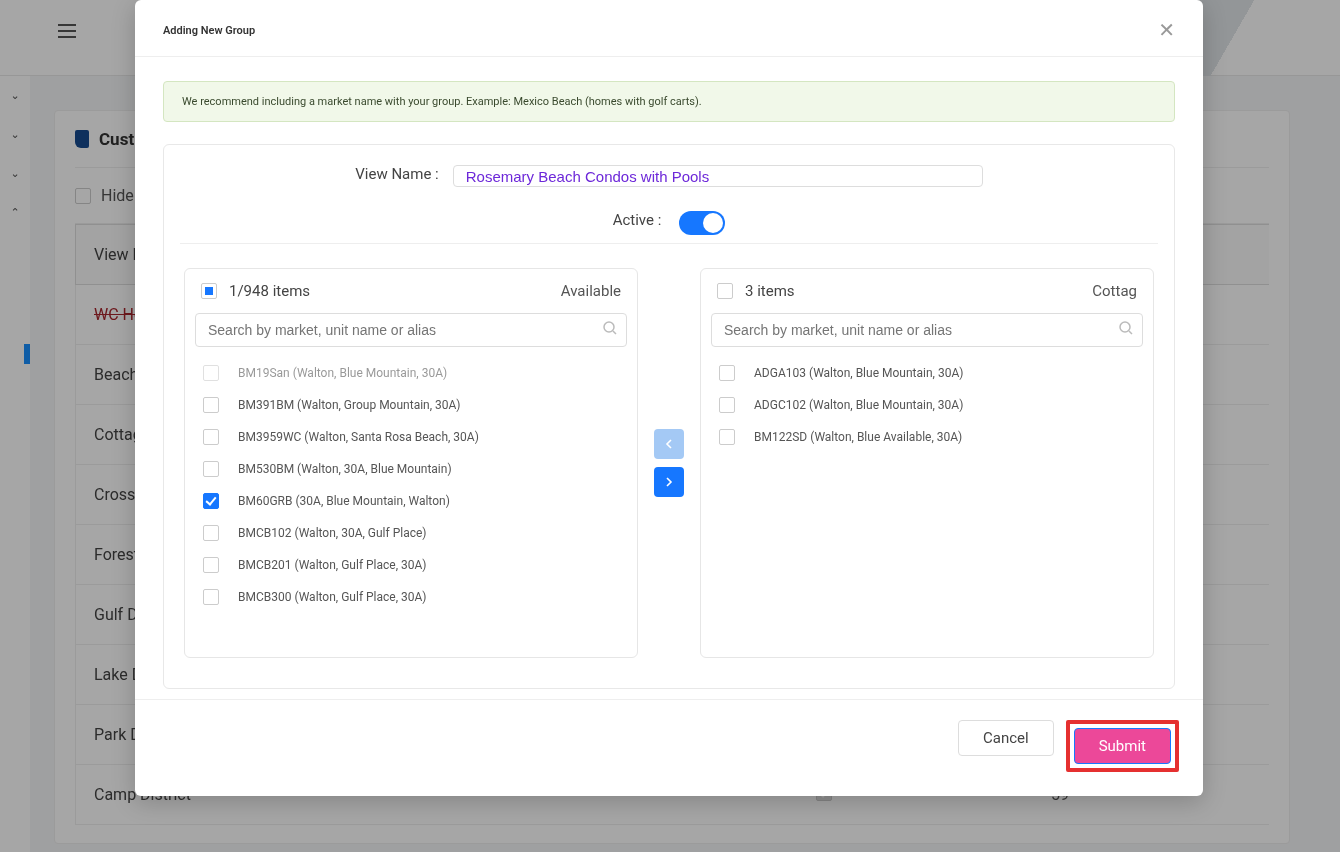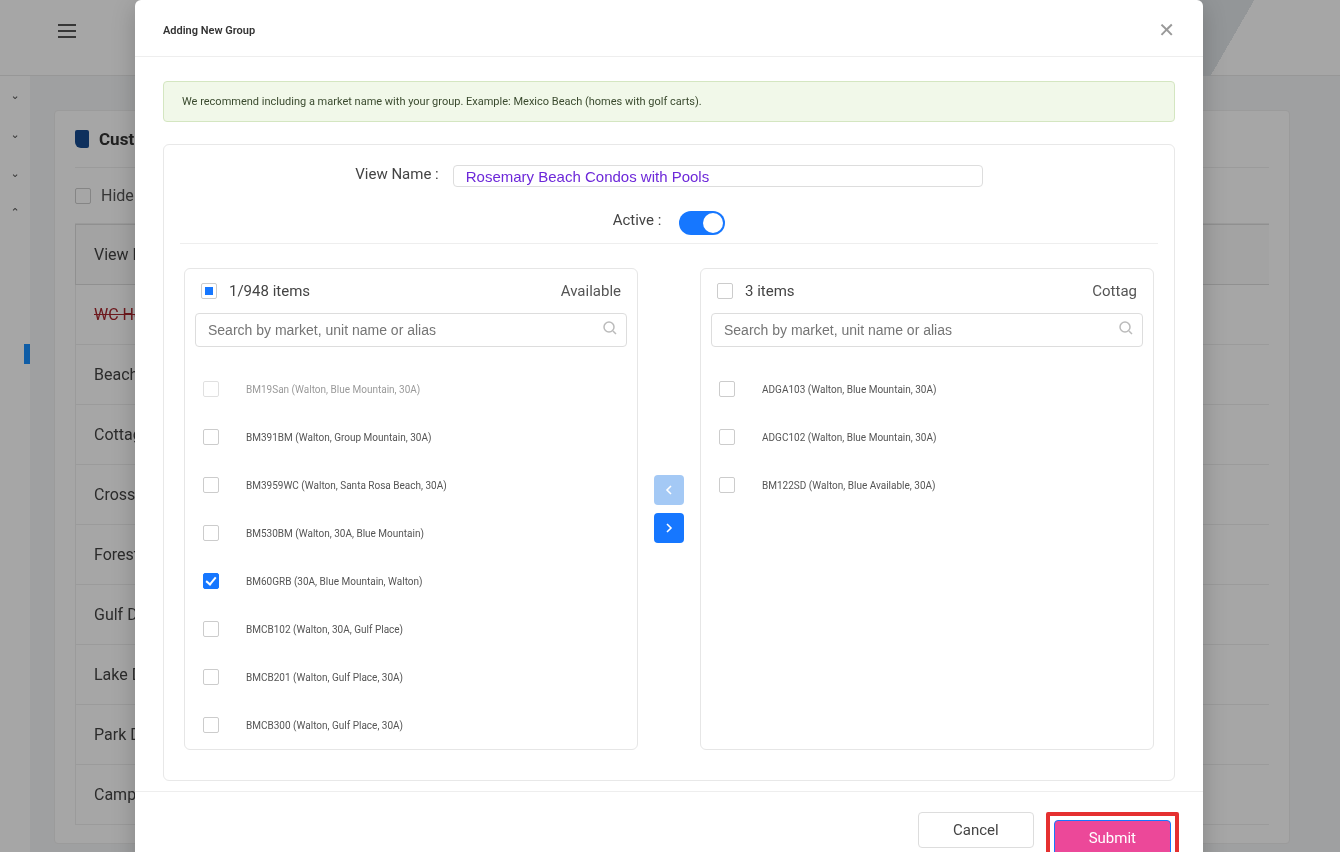--- a/index.html
+++ b/index.html
@@ -47,32 +47,32 @@
   .tr-count { display:flex; align-items:center; gap:12px; color:#444; font-size:15px; }
   .tr-status { color:#555; font-size:15px; }
   .chk { width:16px; height:16px; border:1px solid #ccc; border-radius:2px; display:inline-block; position:relative; flex-shrink:0; }
   .chk.partial::after { content:""; position:absolute; inset:3px; background:#1677ff; }
   .chk.checked { background:#1677ff; border-color:#1677ff; }
   .chk.checked::after { content:""; position:absolute; left:4px; top:1px; width:4px; height:8px; border:solid #fff; border-width:0 2px 2px 0; transform:rotate(40deg); }
   .search-wrap { margin:0 10px 8px; position:relative; }
   .search { width:100%; height:34px; border:1px solid #ddd; border-radius:4px; padding:0 30px 0 12px; font-size:14px; color:#333; }
   .search-icon { position:absolute; right:10px; top:8px; color:#bbb; }
   .tr-list { flex:1; overflow:auto; padding:2px 10px 8px 16px; }
-  .tr-item { display:flex; align-items:center; gap:27px; padding:8px 2px; color:#555; font-size:10px;margin-top:16px; }
+  .tr-item { display:flex; align-items:center; gap:19px; padding:8px 2px; color:#555; font-size:12px; }
   .tr-item.cut { opacity:0.6; }
   .tr-list::-webkit-scrollbar { width:8px; }
   .tr-list::-webkit-scrollbar-thumb { background:#ccc; border-radius:4px; }
 
   .tr-arrows { display:flex; flex-direction:column; justify-content:center; gap:8px; }
   .arrow-btn { width:30px; height:30px; border-radius:4px; display:flex; align-items:center; justify-content:center; color:#fff; font-size:13px; }
   .arrow-btn.disabled { background:#a4c9f5; }
   .arrow-btn.enabled { background:#1677ff; }
 
   .modal-foot { border-top:1px solid #eee; padding:20px 24px 24px; display:flex; justify-content:flex-end; gap:12px; }
-  .btn { height:36px; padding:0 34px; border-radius:4px; font-size:15px; display:flex; align-items:center; cursor:pointer; }
+  .btn { height:36px; padding:0 24px; border-radius:4px; font-size:15px; display:flex; align-items:center; cursor:pointer; }
   .btn-default { background:#fff; border:1px solid #ddd; color:#444; }
   .btn-primary { background:#ec4899; border:1px solid #1677ff; color:#fff; }
   .highlight-box { border:4px solid #e53030; padding:4px; border-radius:2px; }
 
   svg { display:block; }
 </style>
 </head>
 <body>
 
 <div class="bg-header">

